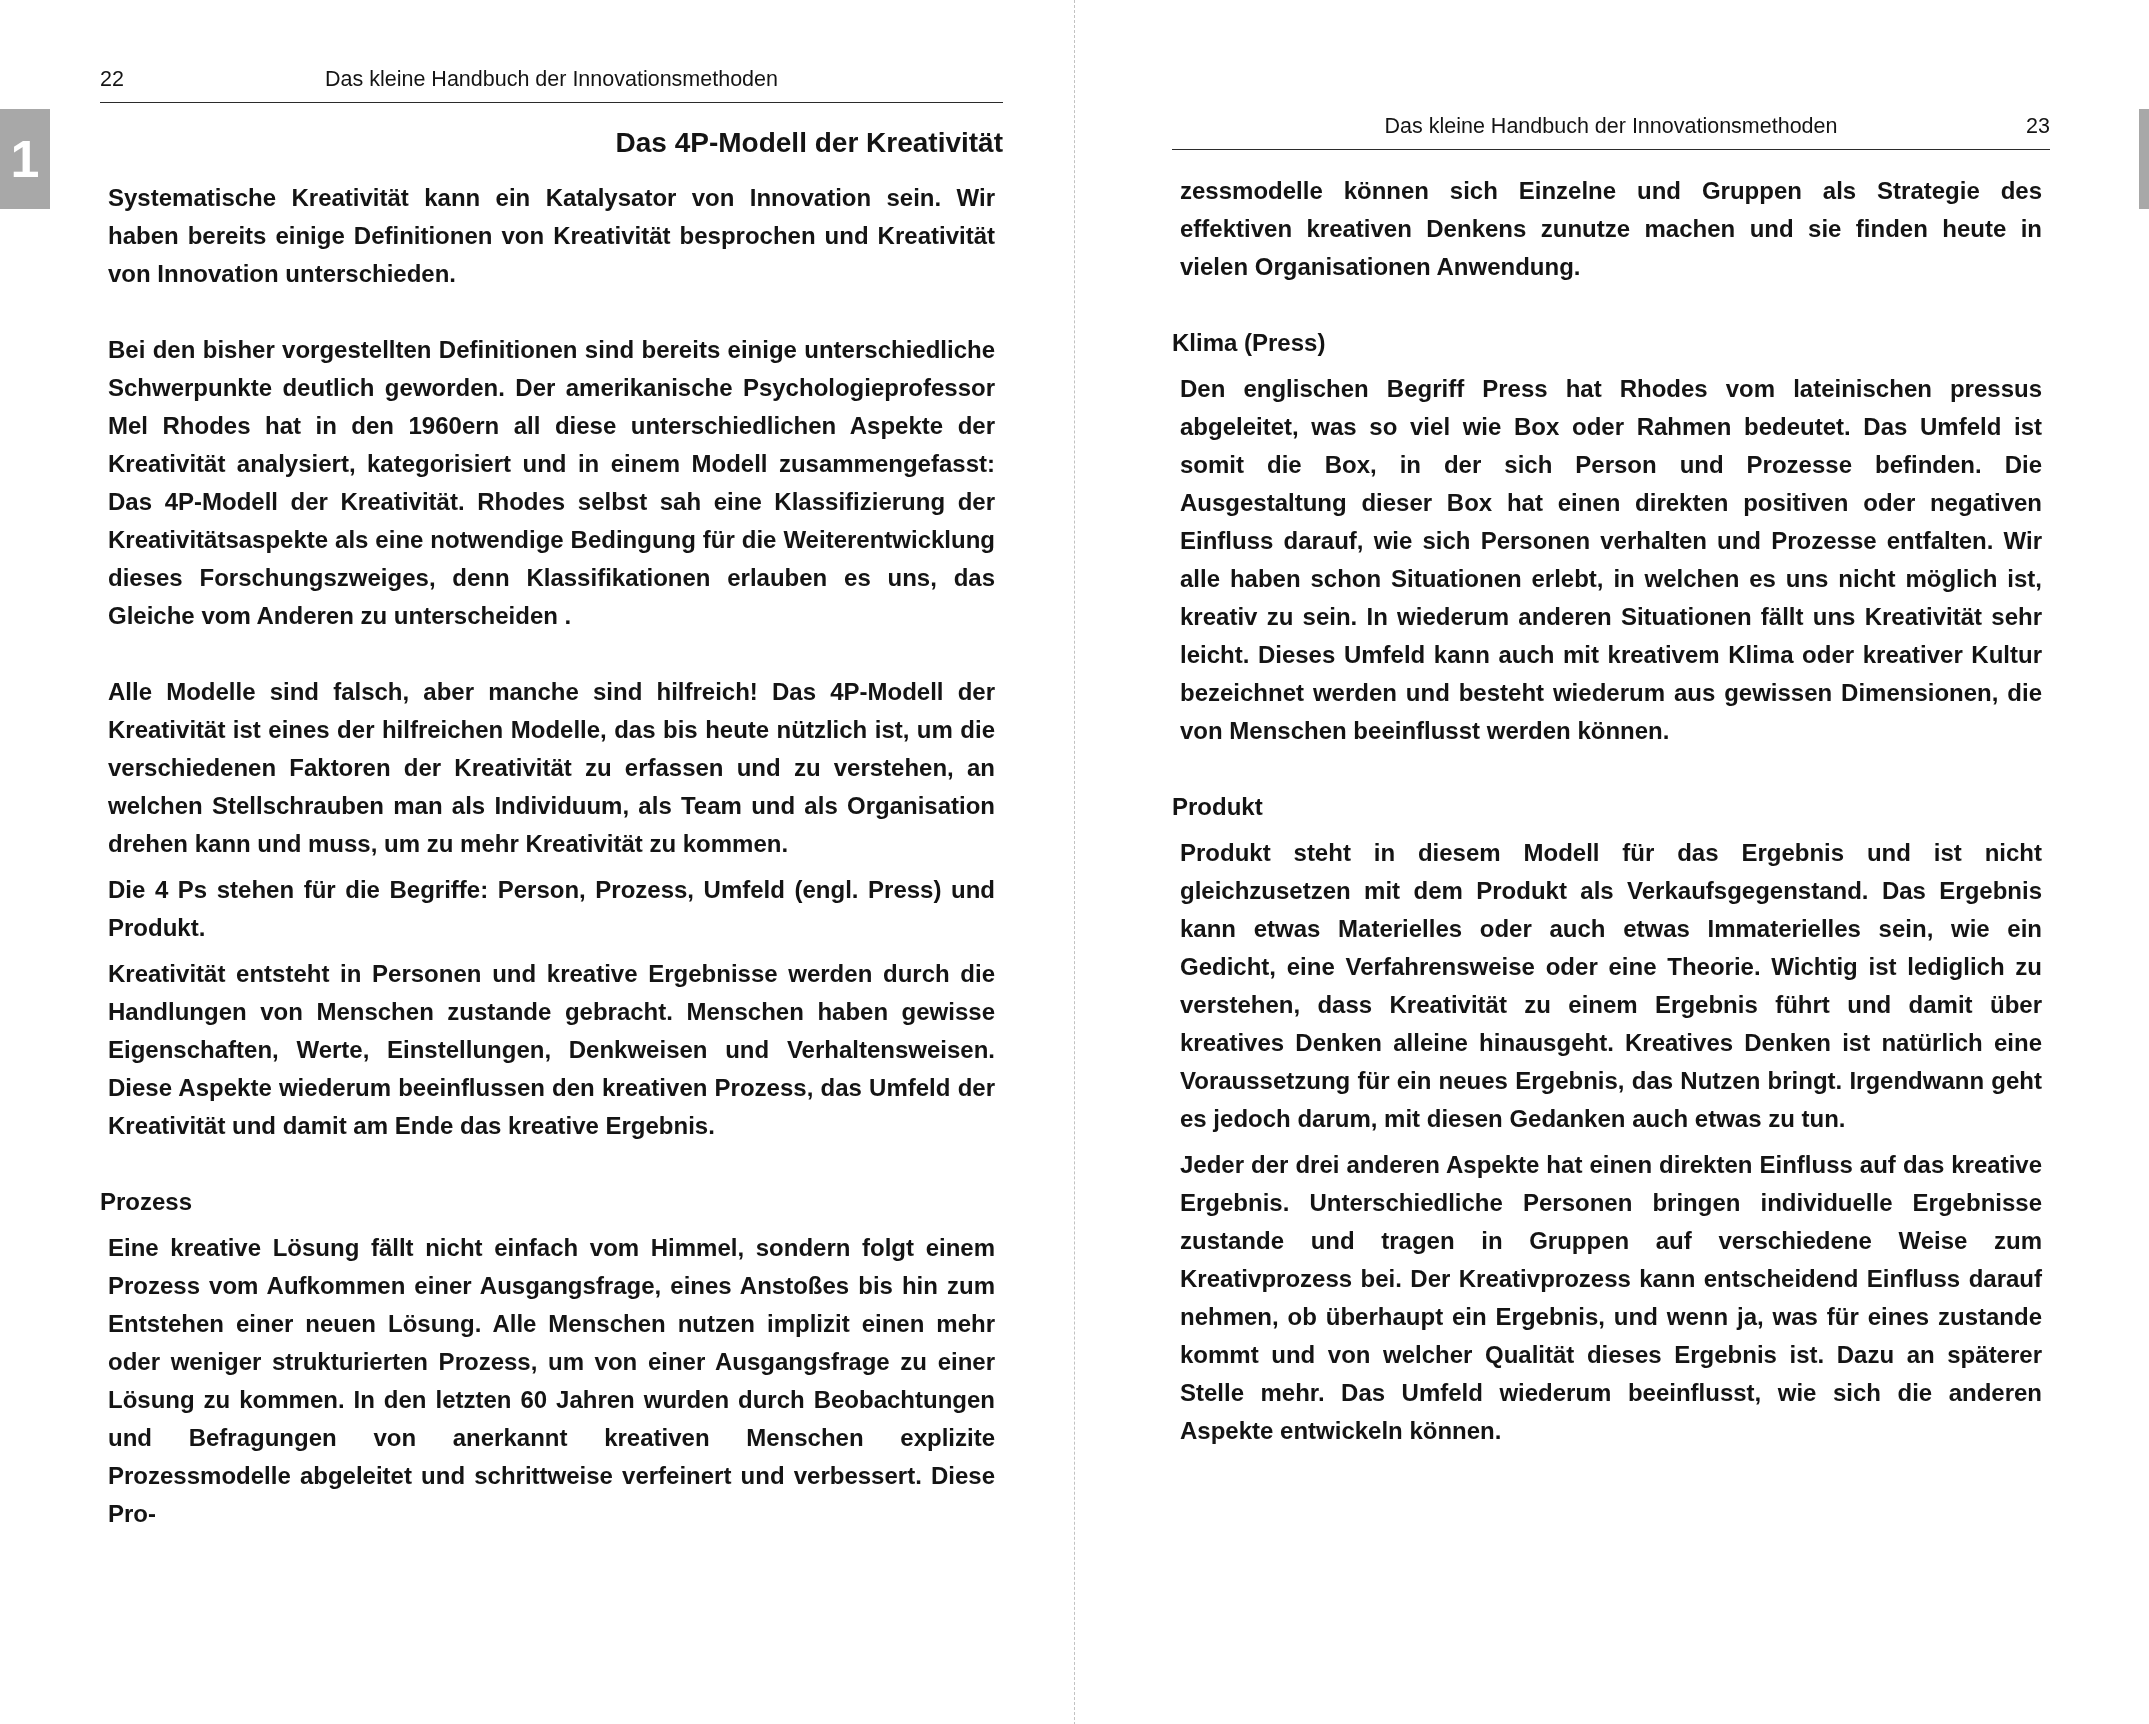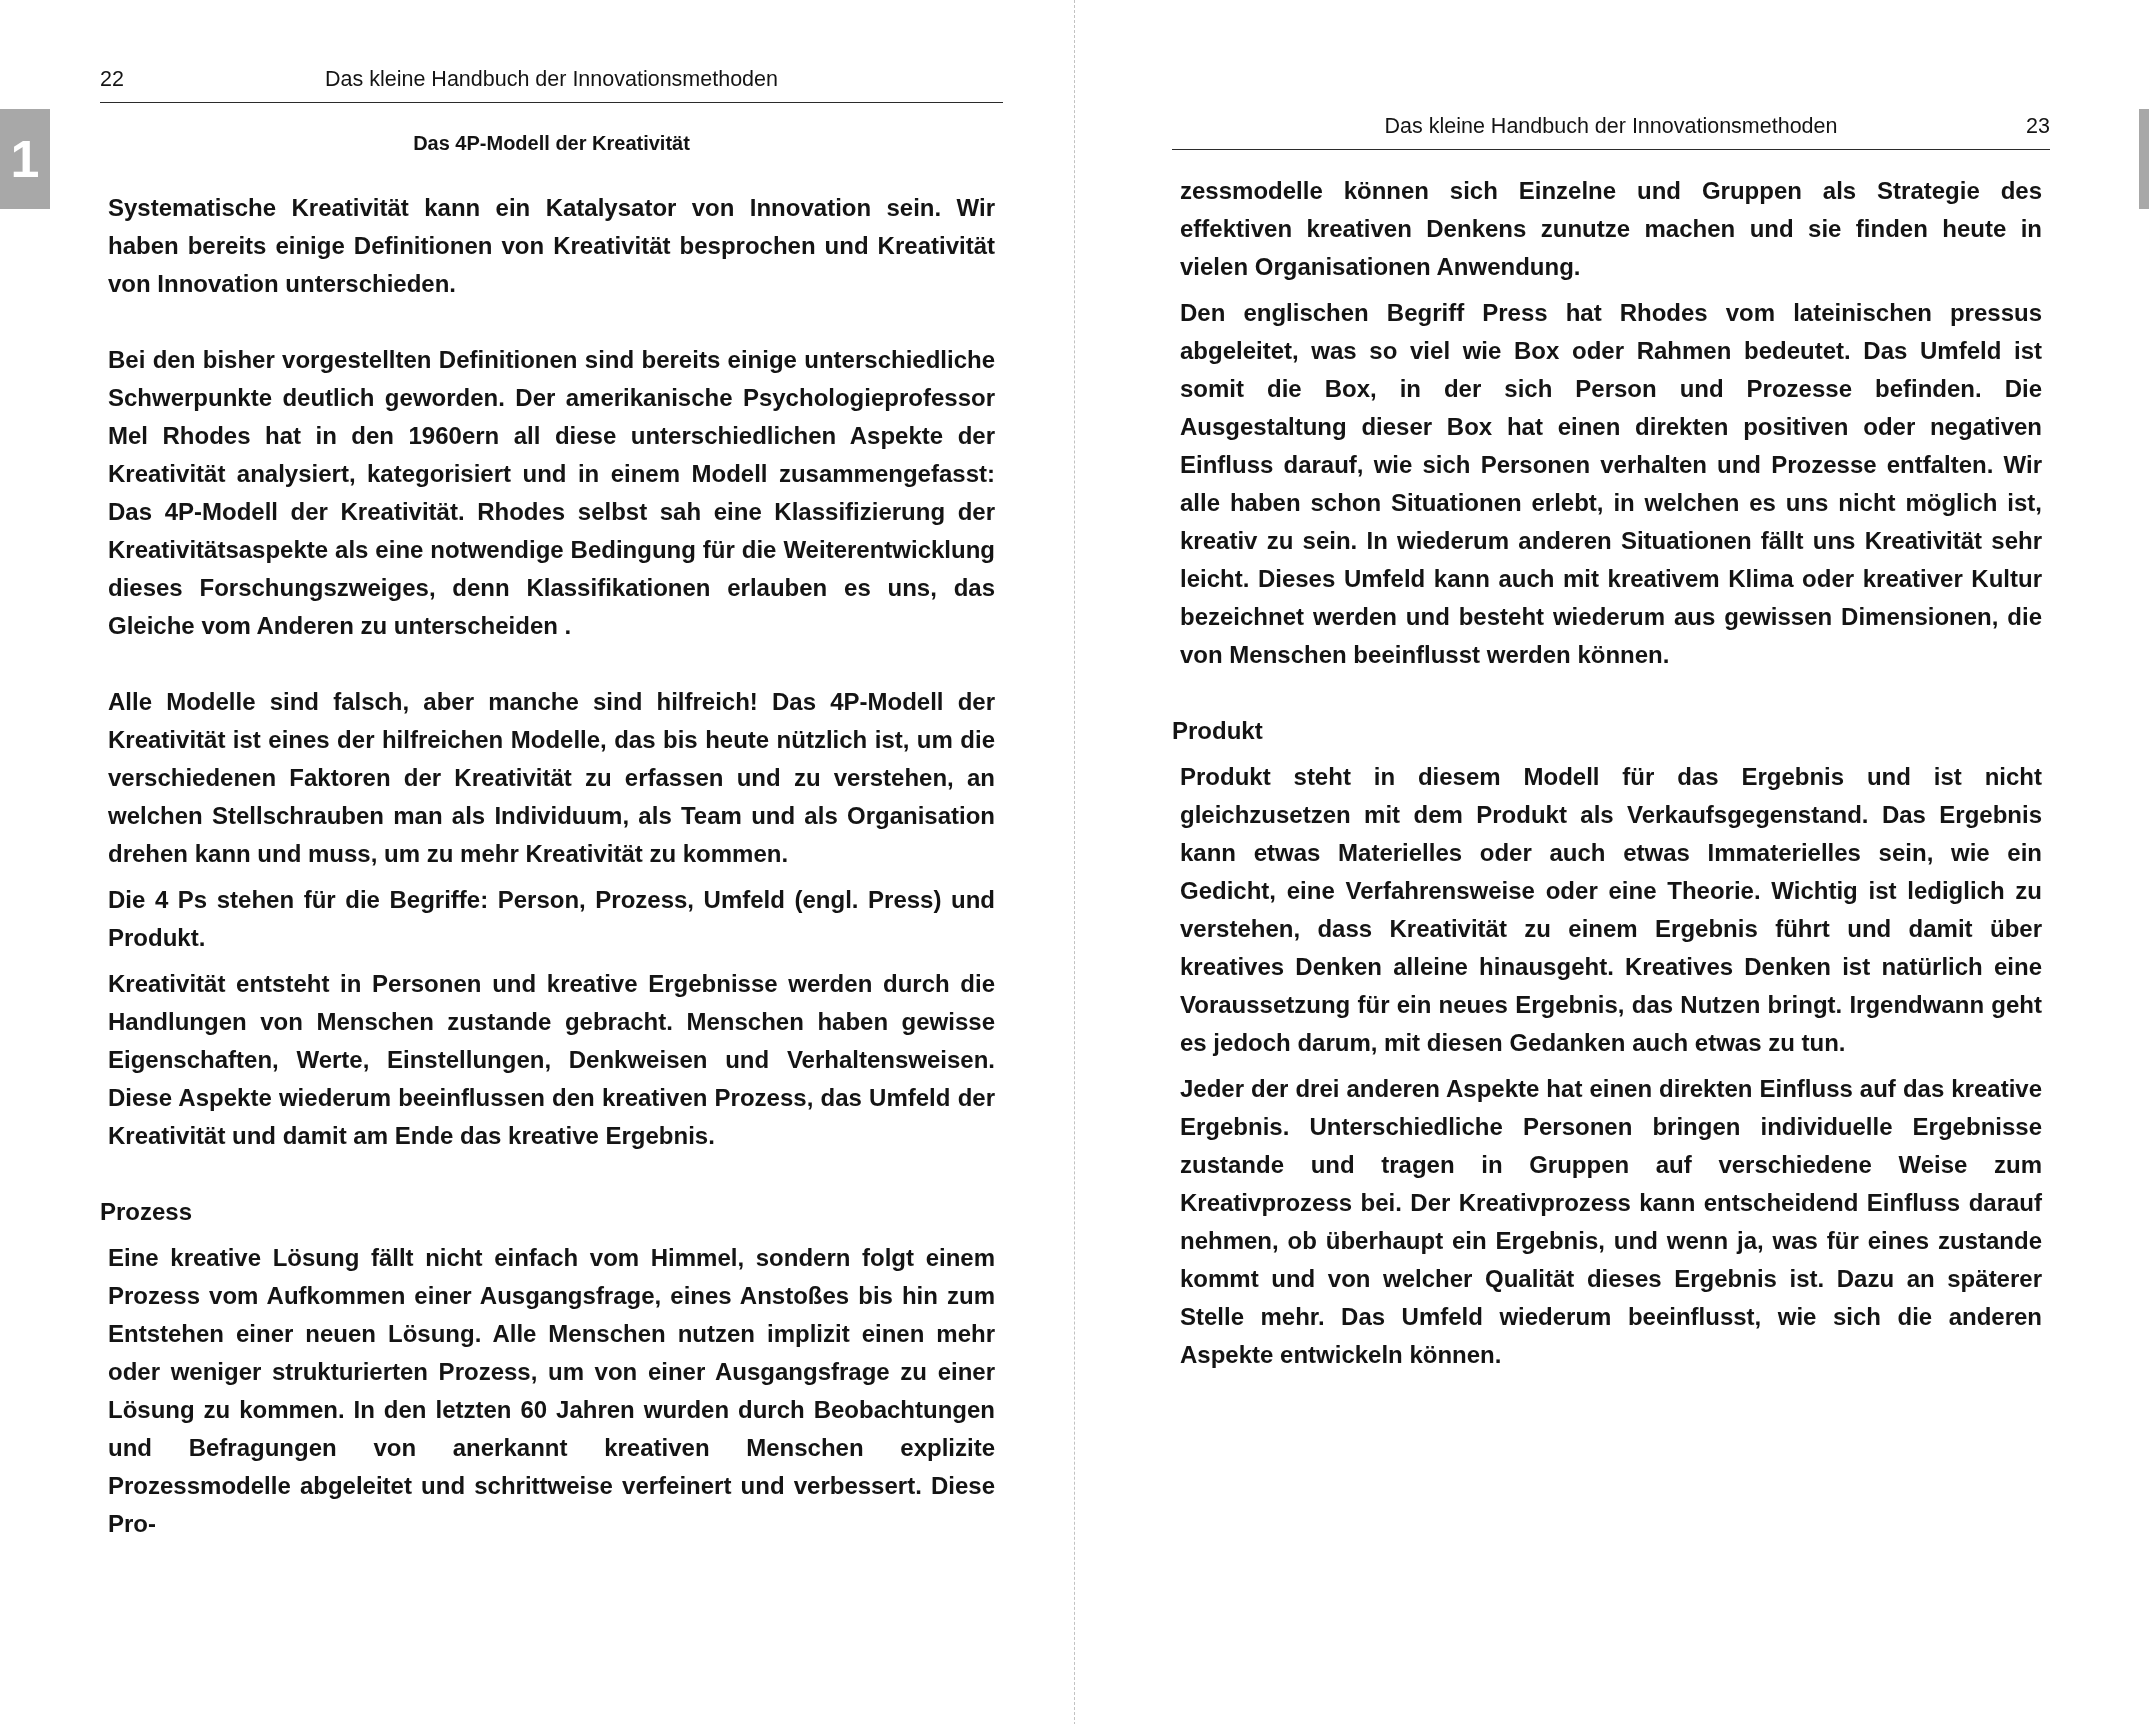--- a/index.html
+++ b/index.html
@@ -73,25 +73,25 @@
   .page-body {
     margin-top: 21.5px;
     font-size: 24px;
     line-height: 38px;
     text-align: justify;
     hyphens: auto;
     -webkit-hyphens: auto;
   }
 
   .chapter-title {
-    font-size: 20px;
+    font-size: 28px;
     line-height: 36px;
     font-weight: bold;
-    margin: 0 0 28px 0;
-    text-align: center;
+    margin: 0 0 18px 0;
+    text-align: right;
   }
   .subhead {
     font-size: 24px;
     line-height: 38px;
     font-weight: bold;
     margin: 0;
     text-align: left;
   }
   .para {
     margin: 8px;
@@ -129,20 +129,21 @@
 
   <div class="page page-right">
     <div class="page-header">
       <span class="page-number"></span>
       <span class="running-title">Das kleine Handbuch der Innovationsmethoden</span>
       <span class="page-number">23</span>
     </div>
     <hr class="header-rule">
     <div class="page-body" id="right-body">
         <p class="para">zessmodelle können sich Einzelne und Gruppen als Strategie des effektiven kreativen Denkens zunutze machen und sie finden heute in vielen Organisationen Anwendung.</p>
+        <h2 class="subhead gap">Klima (Press)</h2>
         <p class="para">Den englischen Begriff Press hat Rhodes vom lateinischen pressus abgeleitet, was so viel wie Box oder Rahmen bedeutet. Das Umfeld ist somit die Box, in der sich Person und Prozesse befinden. Die Ausgestaltung dieser Box hat einen direkten positiven oder negativen Einfluss darauf, wie sich Personen verhalten und Prozesse entfalten. Wir alle haben schon Situationen erlebt, in welchen es uns nicht möglich ist, kreativ zu sein. In wiederum anderen Situationen fällt uns Kreativität sehr leicht. Dieses Umfeld kann auch mit kreativem Klima oder kreativer Kultur bezeichnet werden und besteht wiederum aus gewissen Dimensionen, die von Menschen beeinflusst werden können.</p>
         <h2 class="subhead gap">Produkt</h2>
         <p class="para">Produkt steht in diesem Modell für das Ergebnis und ist nicht gleichzusetzen mit dem Produkt als Verkaufsgegenstand. Das Ergebnis kann etwas Materielles oder auch etwas Immaterielles sein, wie ein Gedicht, eine Verfahrensweise oder eine Theorie. Wichtig ist lediglich zu verstehen, dass Kreativität zu einem Ergebnis führt und damit über kreatives Denken alleine hinausgeht. Kreatives Denken ist natürlich eine Voraussetzung für ein neues Ergebnis, das Nutzen bringt. Irgendwann geht es jedoch darum, mit diesen Gedanken auch etwas zu tun.</p>
         <p class="para">Jeder der drei anderen Aspekte hat einen direkten Einfluss auf das kreative Ergebnis. Unterschiedliche Personen bringen individuelle Ergebnisse zustande und tragen in Gruppen auf verschiedene Weise zum Kreativprozess bei. Der Kreativprozess kann entscheidend Einfluss darauf nehmen, ob überhaupt ein Ergebnis, und wenn ja, was für eines zustande kommt und von welcher Qualität dieses Ergebnis ist. Dazu an späterer Stelle mehr. Das Umfeld wiederum beeinflusst, wie sich die anderen Aspekte entwickeln können.</p>
       </div>
   </div>
 
   <div class="chapter-tab tab-left">1</div>
   <div class="chapter-tab tab-right">1</div>
 

